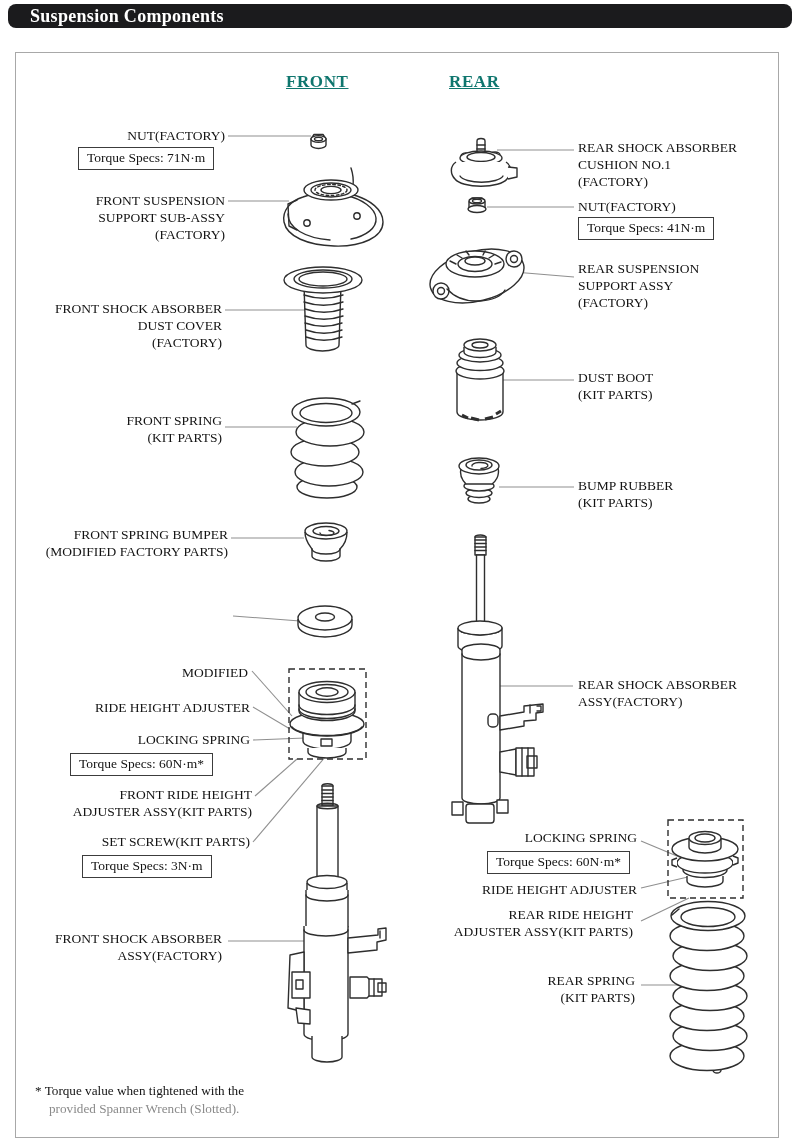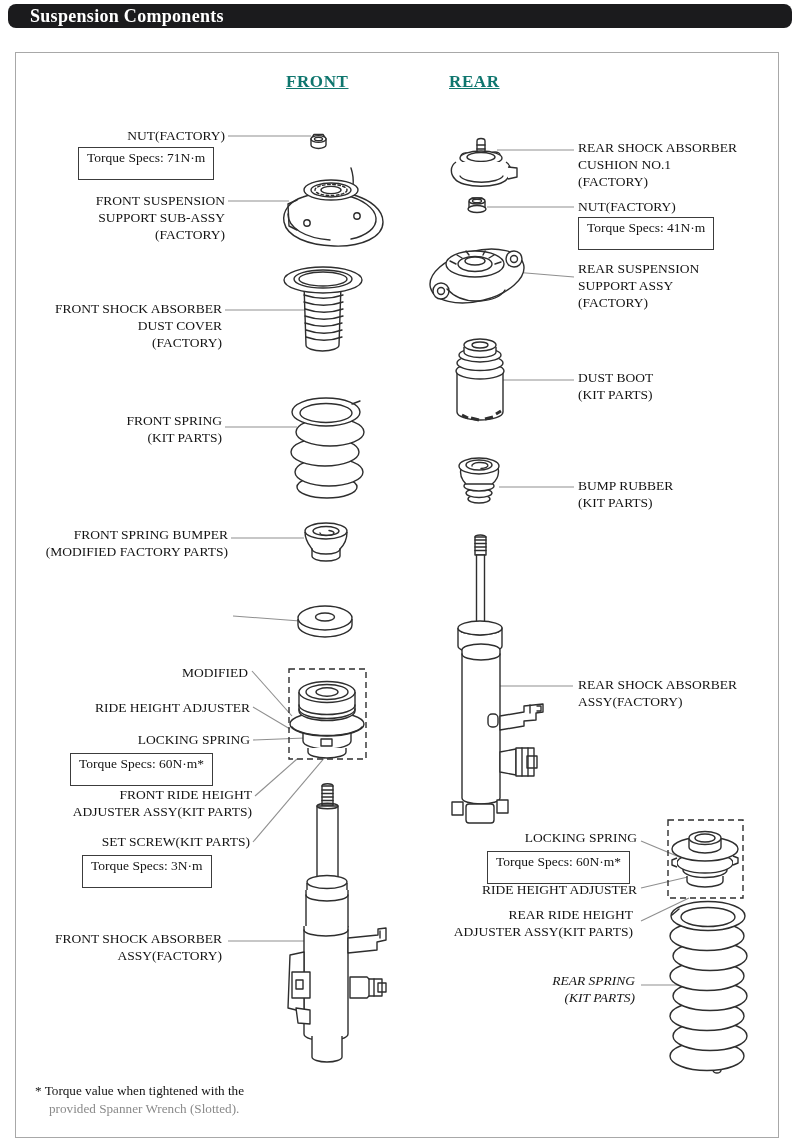--- a/index.html
+++ b/index.html
@@ -8,21 +8,21 @@
   .titlebar { position:absolute; left:8px; top:4px; width:784px; height:24px;
               background:#1b1b1d; border-radius:8px; display:flex; align-items:center; }
   .titlebar .tt { color:#fff; font-weight:bold; font-size:18px; padding-left:22px; letter-spacing:.3px; }
   .frame { position:absolute; left:15px; top:52px; width:764px; height:1086px;
            border:1.5px solid #a8a8a8; background:#fff; box-sizing:border-box; }
   .colhead { position:absolute; font-weight:bold; font-size:17px; letter-spacing:.6px;
              text-decoration:underline; color:#0f766e; }
   .lbl { position:absolute; font-size:13.5px; line-height:17px; white-space:pre-line; color:#131313; }
   .r { text-align:right; }
   .torque { position:absolute; border:1.5px solid #3c3c3c; background:#fff; font-size:13.5px;
-            padding:2px 8px 13px 8px; white-space:nowrap; color:#131313;text-align:right; }
+            padding:2px 8px 3px 8px; white-space:nowrap; color:#131313;text-align:right; }
   .packer-box { position:absolute; left:35px; top:567px; width:182px; border:1.6px solid #333;
                 border-radius:12px; background:#fff; padding:4px 8px 6px 9px; }
   .packer-box .t { font-size:13.5px; color:#131313; }
   .packer-box .n { font-size:12.8px; line-height:16.5px; white-space:pre-line; color:#131313; }
   .footnote { position:absolute; left:35px; top:1082px; font-size:13.2px; line-height:17.5px; }
   .footnote .l1 { display:block; color:#131313; }
   .footnote .l2 { display:block; margin-left:14px; color:#8a8a8a; }
   svg.art { position:absolute; left:0; top:0; }
   .ln  { stroke:#2e2e2e; stroke-width:1.4; fill:none; stroke-linecap:round; stroke-linejoin:round; }
   .lnf { stroke:#2e2e2e; stroke-width:1.4; fill:#ffffff; stroke-linejoin:round; }
@@ -311,21 +311,21 @@
   <div class="lbl" style="left:578px; top:477px;">BUMP RUBBER
 (KIT PARTS)</div>
   <div class="lbl" style="left:578px; top:676px;">REAR SHOCK ABSORBER
 ASSY(FACTORY)</div>
 
   <div class="lbl r" style="right:163px; top:829px;">LOCKING SPRING</div>
   <div class="torque" style="left:487px; top:851px;">Torque Specs: 60N·m*</div>
   <div class="lbl r" style="right:163px; top:881px;">RIDE HEIGHT ADJUSTER</div>
   <div class="lbl r" style="right:167px; top:906px;">REAR RIDE HEIGHT
 ADJUSTER ASSY(KIT PARTS)</div>
-  <div class="lbl r" style="right:165px; top:972px;font-style:italic;">REAR SPRING
+  <div class="lbl r" style="right:165px; top:972px;">REAR SPRING
 (KIT PARTS)</div>
 
   <div class="footnote">
     <span class="l1">* Torque value when tightened with the</span>
     <span class="l2">provided Spanner Wrench (Slotted).</span>
   </div>
 
 </div>
 
 </body></html>

